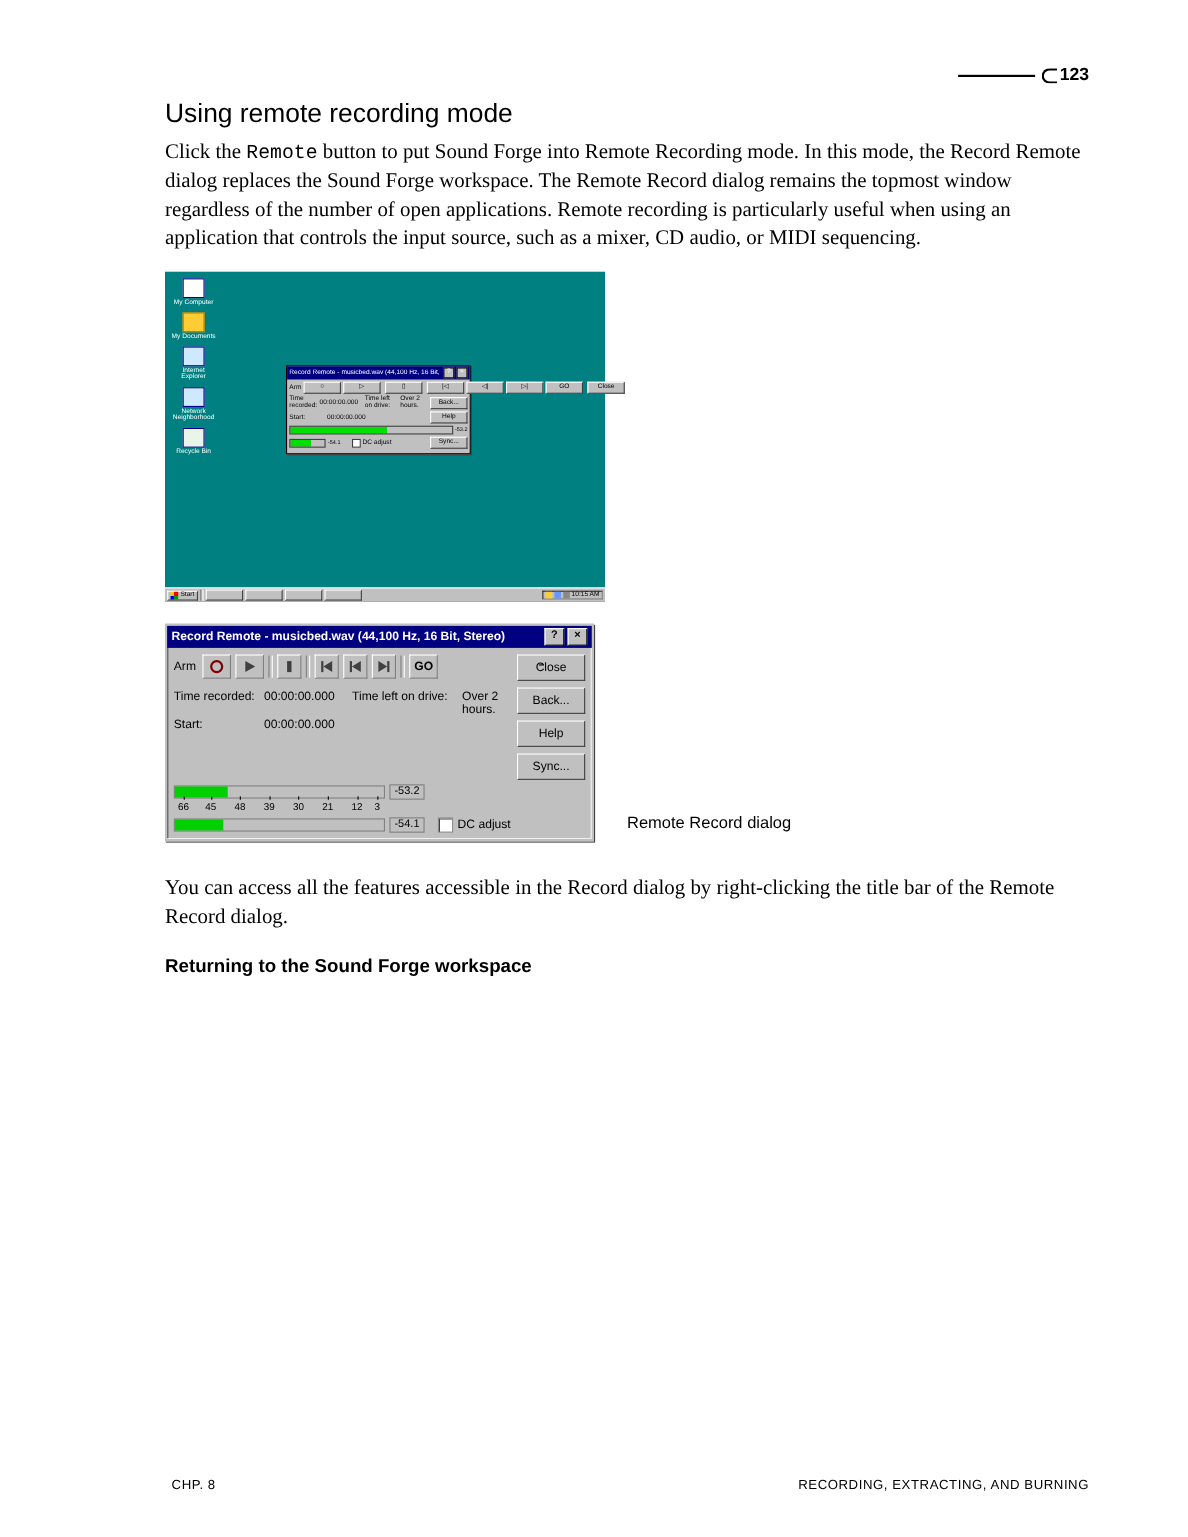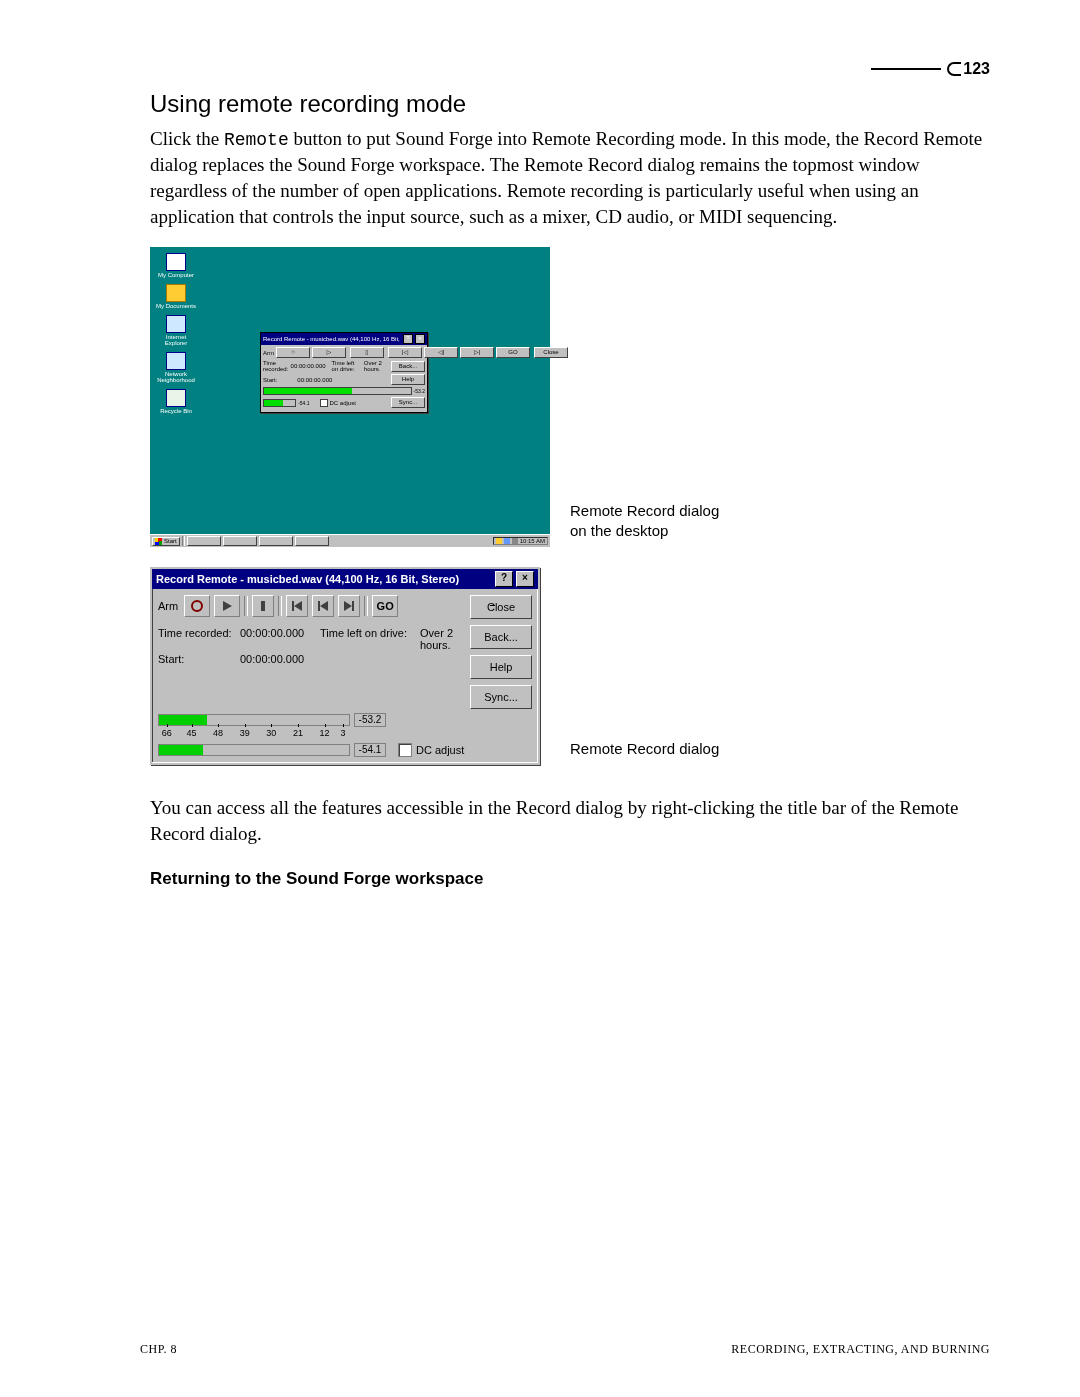--- a/index.html
+++ b/index.html
@@ -346,25 +346,25 @@
 
   h3.sub {
     font-family: Arial, Helvetica, sans-serif;
     font-weight: bold;
     font-size: 17px;
     margin: 22px 0 6px 0;
   }
   .footer {
     position: absolute;
     bottom: 40px;
-    left: 140px;
+    left: 156px;
     right: 90px;
     display: flex;
     justify-content: space-between;
-    font-family: Liberation Serif, serif;
+    font-family: Liberation Sans, sans-serif;
     font-size: 12px;
     letter-spacing: 0.5px;
   }
 </style>
 </head>
 <body>
 
 <div class="page">
 
   <div class="page-corner">
@@ -467,21 +467,20 @@
         <span class="mini-btn" style="width:10px;height:8px"></span>
         <div class="tray">
           <span style="width:6px;height:6px;background:#ffcc33"></span>
           <span style="width:6px;height:6px;background:#6699ff"></span>
           <span style="width:6px;height:6px;background:#888"></span>
           <span>10:15 AM</span>
         </div>
       </div>
     </div>
 
-    <div class="caption-side">Remote Record dialog on the desktop</div>
   </div>
 
 
   <div class="dialog-row">
     <div class="rr-dialog">
       <div class="rr-title">
         <span class="t">Record Remote - musicbed.wav (44,100 Hz, 16 Bit, Stereo)</span>
         <span class="tbtn">?</span>
         <span class="tbtn">×</span>
       </div>

